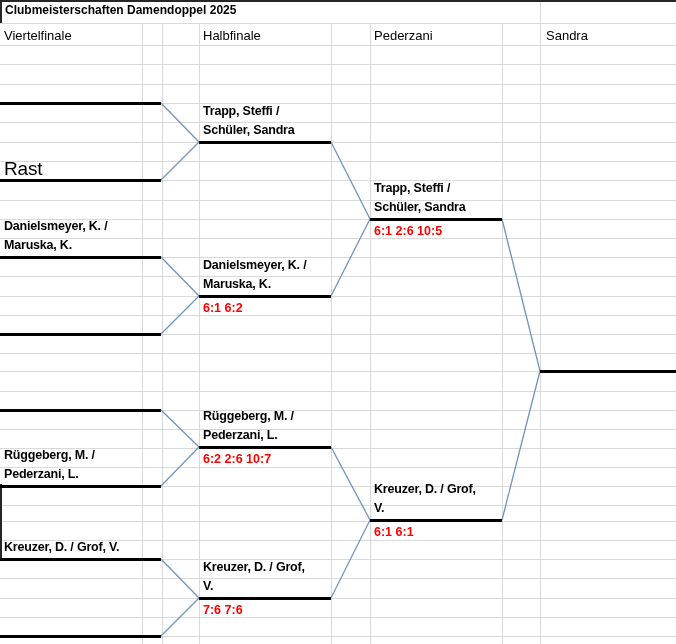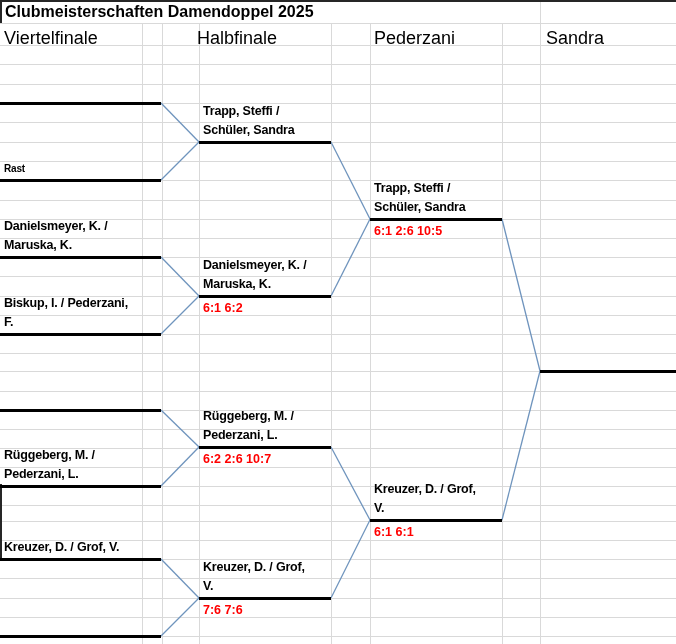--- a/index.html
+++ b/index.html
@@ -20,27 +20,27 @@
   .border-top{position:absolute;left:0;top:0;width:676px;height:2px;background:#262626;}
   .border-left-a{position:absolute;left:0;top:0;width:2px;height:23px;background:#262626;}
   .border-left-b{position:absolute;left:0;top:484px;width:2px;height:76px;background:#262626;}
   svg.connectors{position:absolute;left:0;top:0;width:676px;height:644px;}
   .connector{stroke:var(--connector);stroke-width:1.3;}
   .uline{position:absolute;height:3px;background:var(--mline);}
   .team{
     position:absolute;font-size:12.5px;font-weight:700;line-height:19px;
     white-space:pre;letter-spacing:-0.2px;
   }
-  .team.regular{font-weight:700;font-size:10px;margin-top:19px;}
+  .team.regular{font-weight:400;font-size:19px;margin-top:19px;}
   .score{
     position:absolute;font-size:12.5px;font-weight:700;line-height:16px;
     color:var(--score);white-space:pre;
   }
-  .page-title{position:absolute;left:5px;top:3px;font-size:16px;font-weight:700;white-space:pre;}
-  .col-header{position:absolute;top:28px;font-size:18px;font-weight:400;white-space:pre;}
+  .page-title{position:absolute;left:5px;top:3px;font-size:12px;font-weight:700;white-space:pre;}
+  .col-header{position:absolute;top:28px;font-size:13px;font-weight:400;white-space:pre;}
 </style>
 </head>
 <body>
 
 <div class="sheet">
 
   <div id="grid">
       <div class="hline" style="top: 23px;"></div>
       <div class="hline" style="top: 45px;"></div>
       <div class="hline" style="top: 64px;"></div>
@@ -100,36 +100,34 @@
       <line x1="331" y1="142" x2="370" y2="219" class="connector"></line>
       <line x1="331" y1="296" x2="370" y2="219" class="connector"></line>
       <line x1="331" y1="447" x2="370" y2="520" class="connector"></line>
       <line x1="331" y1="598" x2="370" y2="520" class="connector"></line>
       <line x1="502" y1="219" x2="540" y2="371" class="connector"></line>
       <line x1="502" y1="520" x2="540" y2="371" class="connector"></line>
     </svg>
 
   <div class="page-title">Clubmeisterschaften Damendoppel 2025</div>
   <div class="col-header" style="left:4px">Viertelfinale</div>
-  <div class="col-header" style="left:197px">Halbfinale</div>
+  <div class="col-header" style="left:203px">Halbfinale</div>
   <div class="col-header" style="left:374px">Pederzani</div>
   <div class="col-header" style="left:546px">Sandra</div>
 
   <div class="uline" style="left:0;top:102px;width:161px"></div>
 
   <div class="uline" style="left:0;top:179px;width:161px"></div>
   <div class="team regular" style="left:4px;bottom:466px">Rast</div>
 
   <div class="uline" style="left:0;top:256px;width:161px"></div>
   <div class="team" style="left:4px;bottom:389px">Danielsmeyer, K. /
 Maruska, K.</div>
 
   <div class="uline" style="left:0;top:333px;width:161px"></div>
-  <div class="team" style="left:4px;bottom:312px">Biskup, I. / Pederzani,
-F.</div>
 
   <div class="uline" style="left:0;top:409px;width:161px"></div>
 
   <div class="uline" style="left:0;top:485px;width:161px"></div>
   <div class="team" style="left:4px;bottom:160px">Rüggeberg, M. /
 Pederzani, L.</div>
 
   <div class="uline" style="left:0;top:558px;width:161px"></div>
   <div class="team" style="left:4px;bottom:87px">Kreuzer, D. / Grof, V.</div>
 

